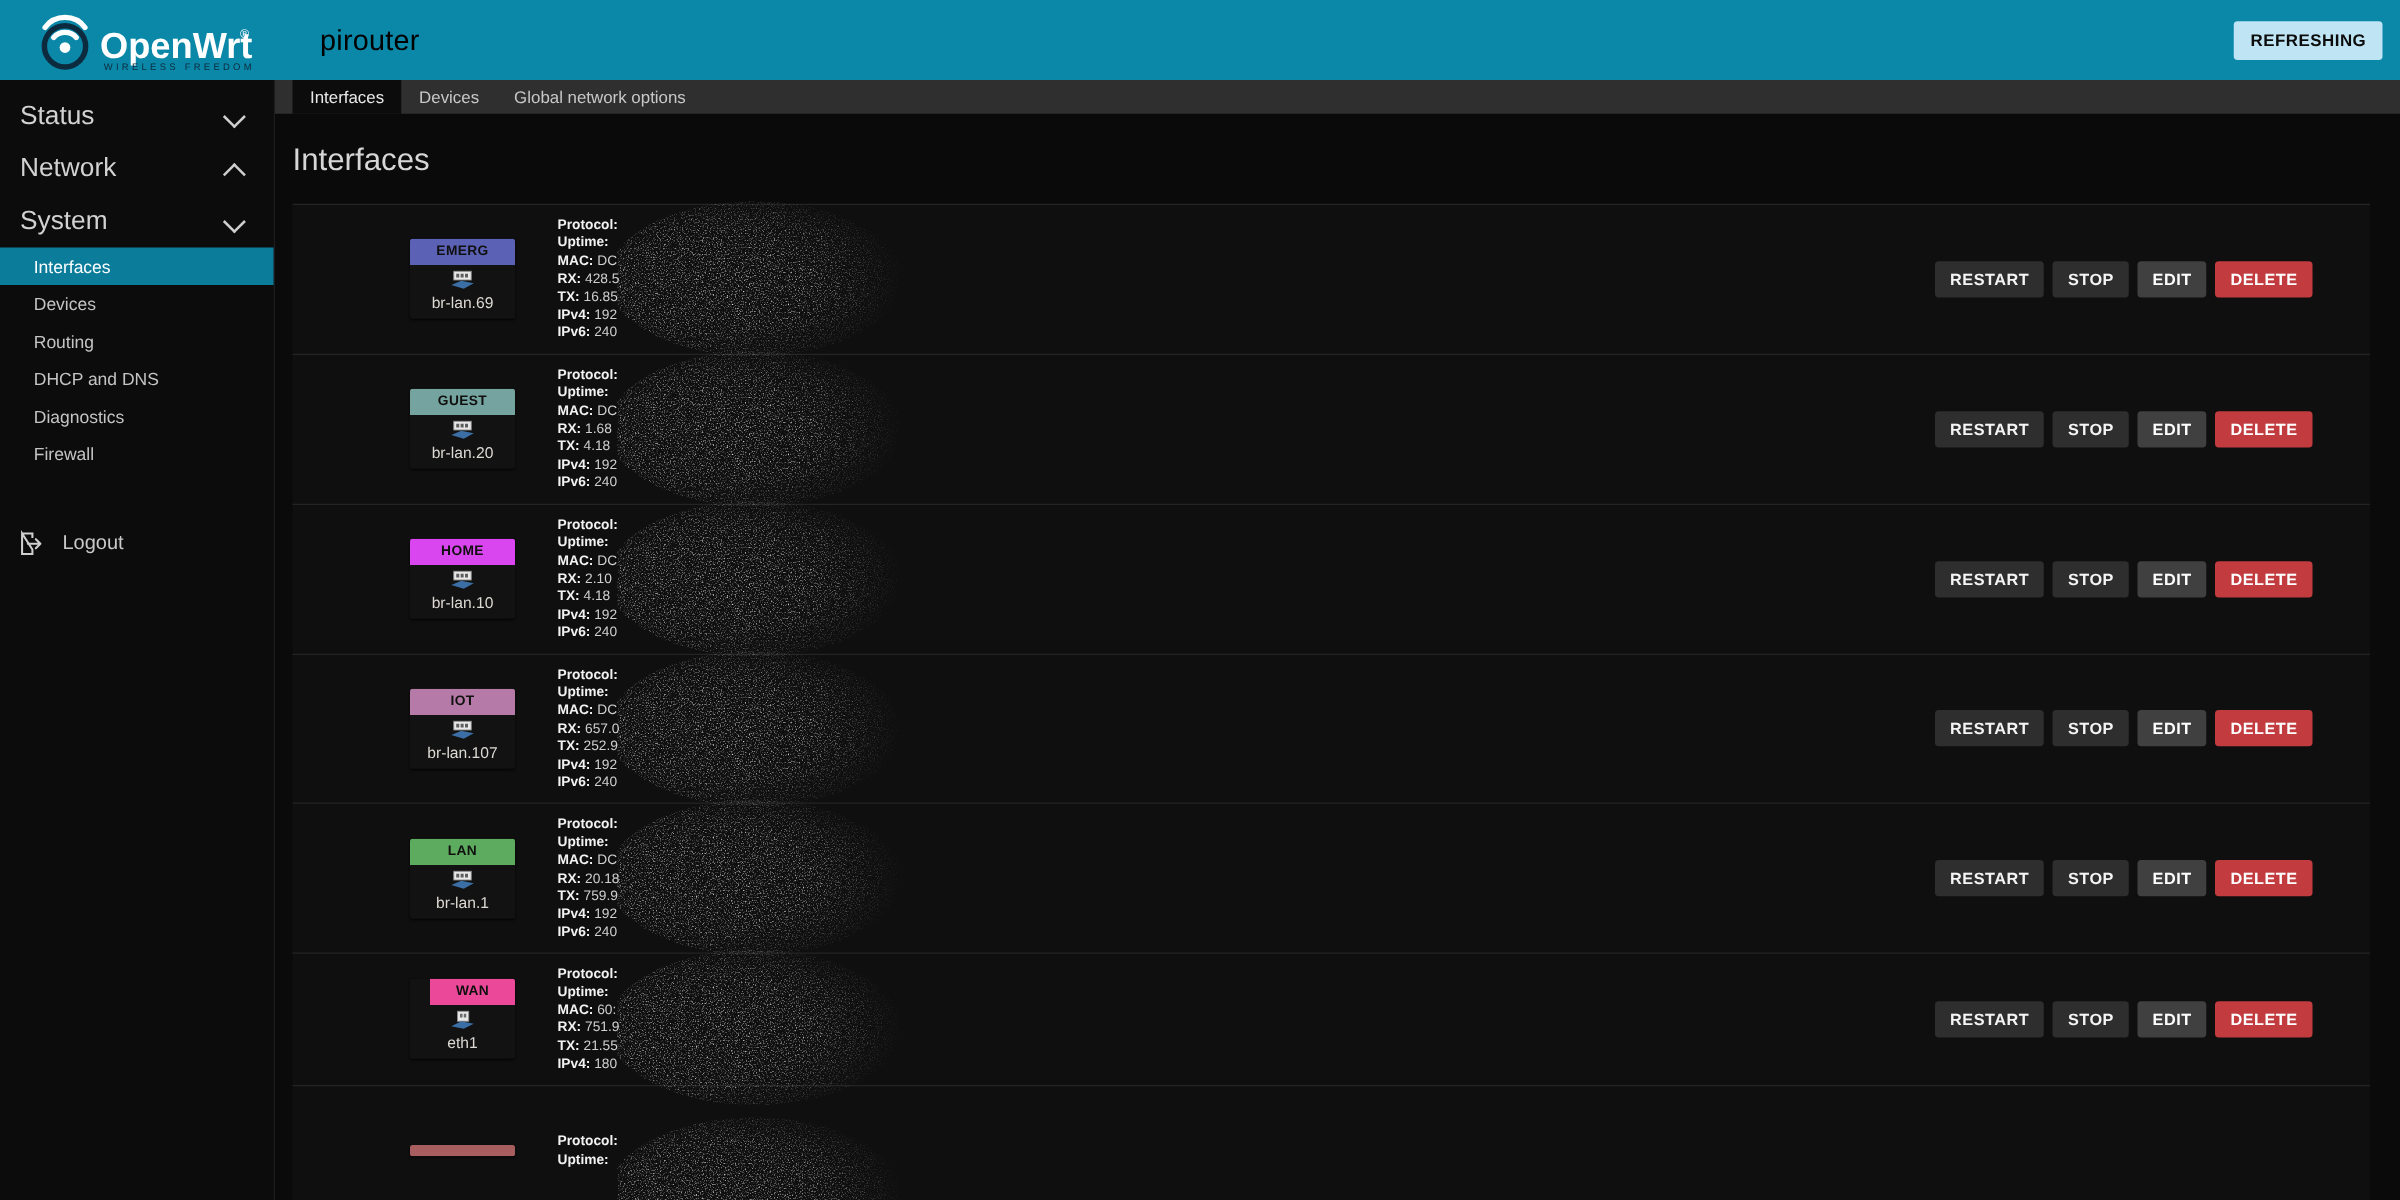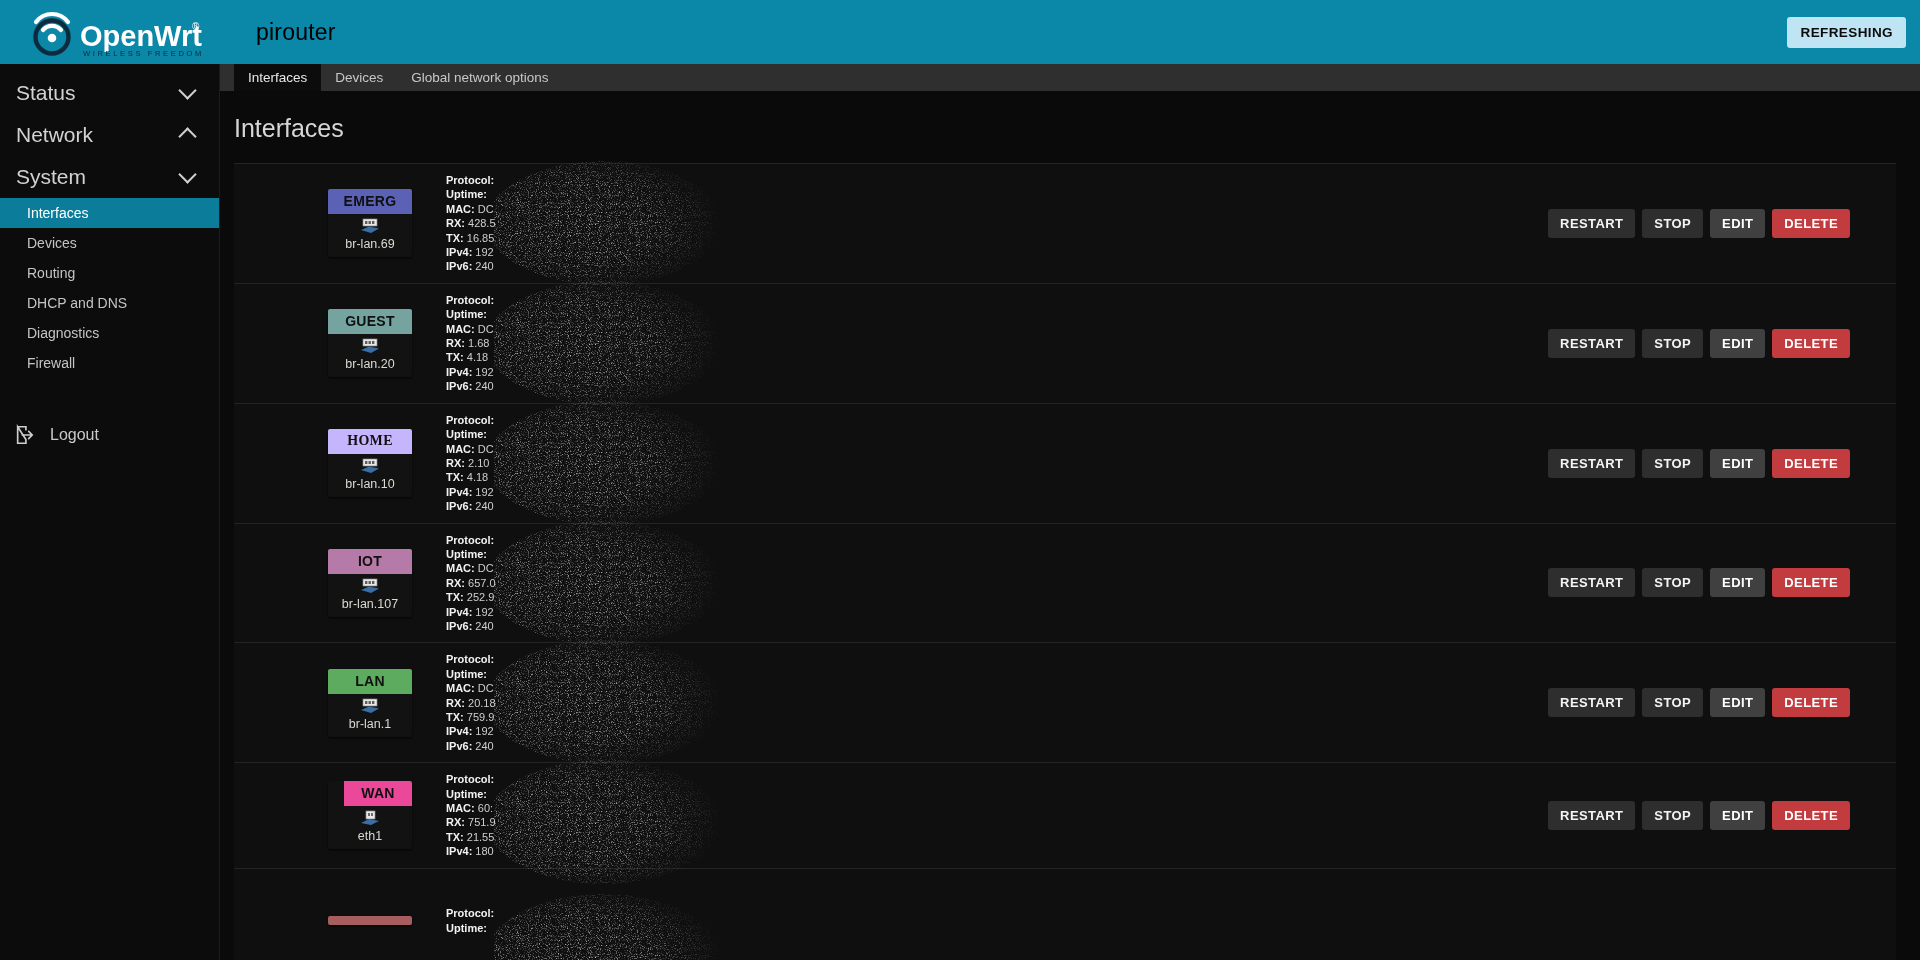--- a/index.html
+++ b/index.html
@@ -50,21 +50,21 @@
 
   
   .sidebar {
     width: 220px; min-width: 220px;
     background: #0c0c0c;
     border-right: 1px solid #1c1c1c;
     padding-top: 8px;
     overflow: hidden;
   }
   .nav-group {
-    display: flex; justify-content: space-between;
+    display: flex; align-items: center; justify-content: space-between;
     padding: 9px 22px 9px 16px;
     color: #d2d2d2;
     font-size: 21px;
     cursor: pointer;
   }
   .nav-group .chev { display: inline-block; width: 18px; height: 18px; position: relative; }
   .nav-group .chev::before {
     content: ""; position: absolute; left: 2px; top: 3px;
     width: 11px; height: 11px;
     border-right: 2px solid #cfcfcf; border-bottom: 2px solid #cfcfcf;
@@ -138,21 +138,21 @@
   }
   .ifbox {
     width: 84px;
     background: #121212;
     border-radius: 2px;
     box-shadow: 0 1px 2px rgba(0,0,0,.8);
     overflow: hidden;
     text-align: center;
   }
   .ifbox-head {
-    font-size: 14px; font-weight: bold;
+    font-size: 11px; font-weight: bold;
     color: #10100f; letter-spacing: .3px;
     padding: 4px 0 5px 0;
   }
   .ifbox-body { padding: 4px 2px 6px 2px; }
   .ifbox-icon { display: block; margin: 0 auto 3px auto; }
   .ifbox-name { font-size: 12.5px; color: #ddd9d3; }
 
   .col-stats {
     width: 345px; min-width: 345px;
     font-size: 11px;
@@ -340,21 +340,21 @@
             <div class="col-actions">
               <button class="btn btn-neutral">RESTART</button>
               <button class="btn btn-neutral">STOP</button>
               <button class="btn btn-edit">EDIT</button>
               <button class="btn btn-delete">DELETE</button>
             </div>
           </div>
           <div class="iface-row">
             <div class="col-badge">
               <div class="ifbox">
-                <div class="ifbox-head" style="background: #c4b5fd; font-family: Liberation Serif, serif;">HOME</div>
+                <div class="ifbox-head" style="background: #d946ef;">HOME</div>
                 <div class="ifbox-body">
                   <svg class="ifbox-icon" width="22" height="16" viewBox="0 0 22 16">
                     <rect x="4" y="1" width="14" height="7" fill="#e8e8e8" stroke="#8a8a8a" stroke-width=".7"></rect>
                     <rect x="6" y="3" width="2.4" height="3" fill="#5e5e5e"></rect>
                     <rect x="9.5" y="3" width="2.4" height="3" fill="#5e5e5e"></rect>
                     <rect x="13" y="3" width="2.4" height="3" fill="#5e5e5e"></rect>
                     <path d="M2 12 L10 8.5 L20 10.5 L12 15 Z" fill="#3a6ea5"></path>
                   </svg>
                   <div class="ifbox-name">br-lan.10</div>
                 </div>

